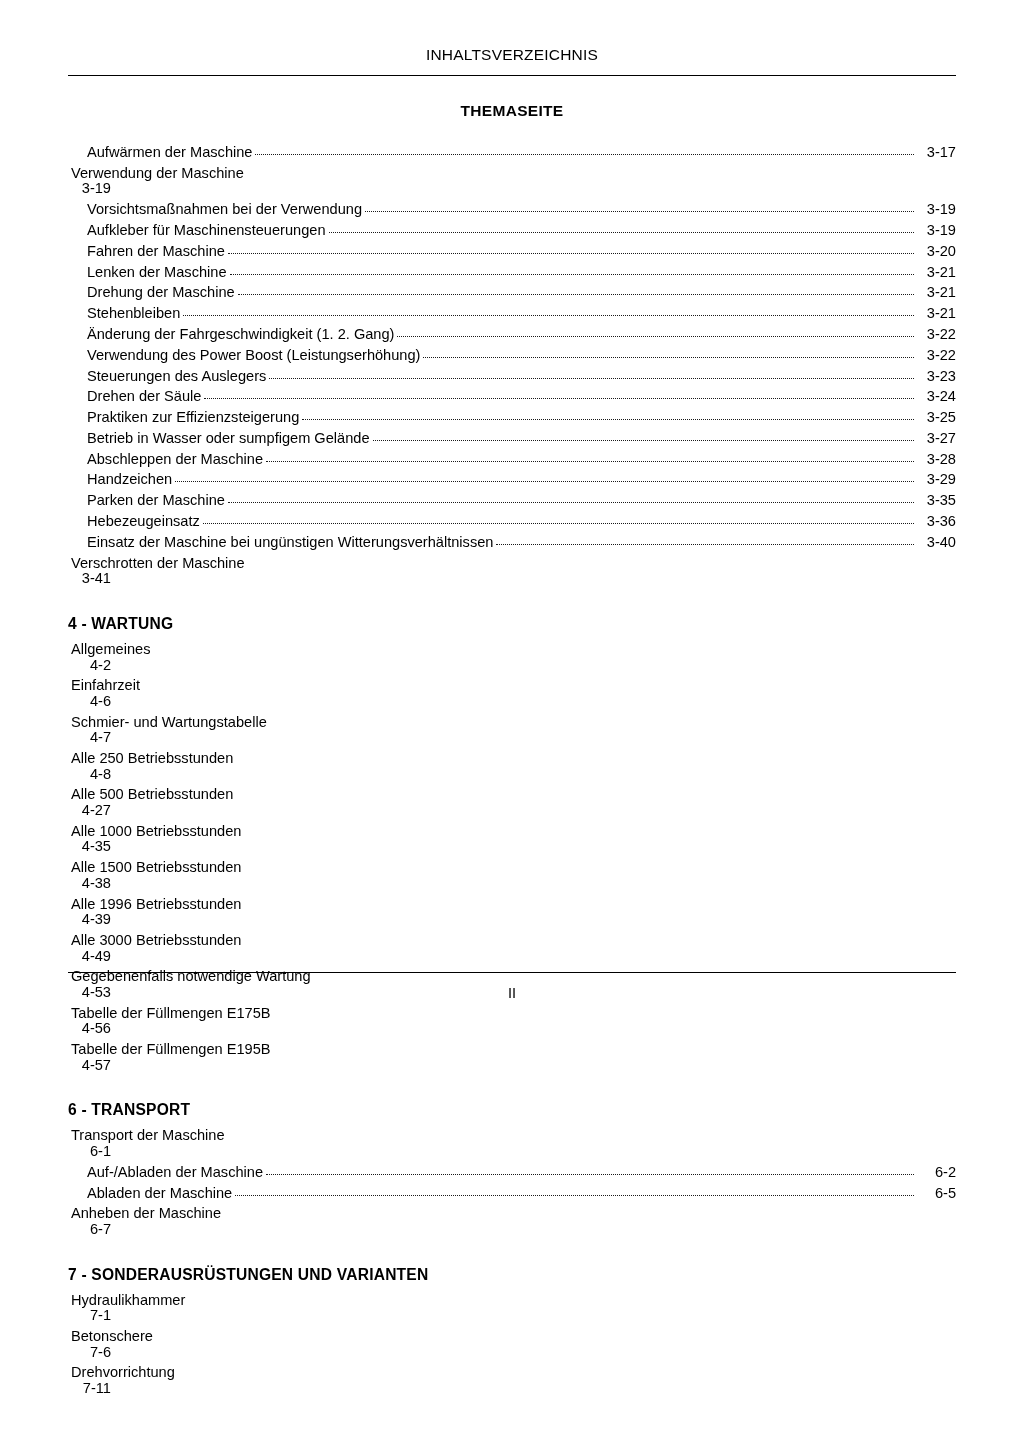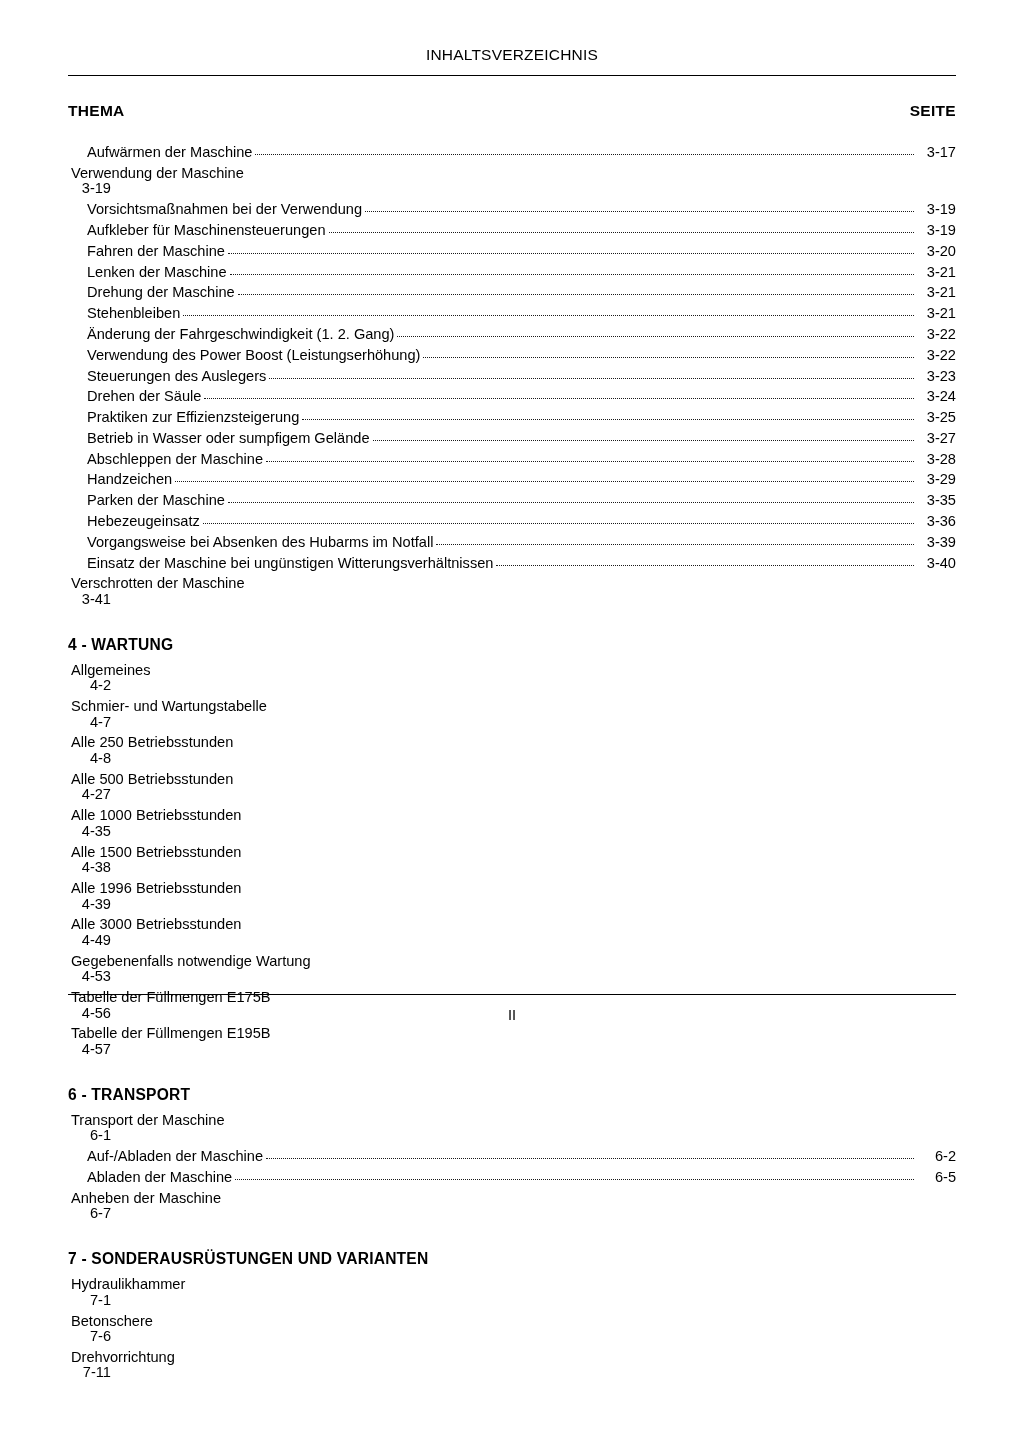--- a/index.html
+++ b/index.html
@@ -27,21 +27,21 @@
     font-size: 15.5px;
     letter-spacing: 0.2px;
     padding-top: 46px;
   }
   .header-rule {
     border-top: 1.6px solid #000;
     margin-top: 11px;
   }
   .col-heads {
     display: flex;
-    justify-content: space-between;
+    justify-content: center;
     font-size: 15.5px;
     font-weight: bold;
     margin-top: 26px;
     letter-spacing: 0.3px;
   }
   .toc {
     margin-top: 22px;
   }
   .entry {
     display: flex;
@@ -76,21 +76,21 @@
     margin-top: 26px;
     margin-bottom: 6px;
     letter-spacing: 0.2px;
   }
   .group:first-child .section-head { margin-top: 0; }
 
   .footer {
     position: absolute;
     left: 68px;
     right: 68px;
-    bottom: 44px;
+    bottom: 66px;
   }
   .footer-rule {
     border-top: 1.6px solid #000;
   }
   .footer-num {
     text-align: center;
     font-size: 14.5px;
     margin-top: 12px;
   }
 </style>
@@ -193,41 +193,41 @@
           <span class="txt">Parken der Maschine</span>
           <span class="leader"></span>
           <span class="pg">3-35</span>
         </div>
         <div class="entry lvl2">
           <span class="txt">Hebezeugeinsatz</span>
           <span class="leader"></span>
           <span class="pg">3-36</span>
         </div>
         <div class="entry lvl2">
-          <span class="txt">Vorgangsweise bei Absenken des Hubarms im Notfall</span>
-          <span class="leader"></span>
-          <span class="pg">3-39</span>
-        </div>
-        <div class="entry lvl2">
           <span class="txt">Einsatz der Maschine bei ungünstigen Witterungsverhältnissen</span>
           <span class="leader"></span>
           <span class="pg">3-40</span>
         </div>
         <div class="entry lvl1">
           <span class="txt">Verschrotten der Maschine</span>
           <span class="leader"></span>
           <span class="pg">3-41</span>
         </div>
       </div>
       <div class="group">
         <div class="section-head">4 - WARTUNG</div>
         <div class="entry lvl1">
           <span class="txt">Allgemeines</span>
           <span class="leader"></span>
           <span class="pg">4-2</span>
+        </div>
+        <div class="entry lvl1">
+          <span class="txt">Einfahrzeit</span>
+          <span class="leader"></span>
+          <span class="pg">4-6</span>
         </div>
         <div class="entry lvl1">
           <span class="txt">Schmier- und Wartungstabelle</span>
           <span class="leader"></span>
           <span class="pg">4-7</span>
         </div>
         <div class="entry lvl1">
           <span class="txt">Alle 250 Betriebsstunden</span>
           <span class="leader"></span>
           <span class="pg">4-8</span>

